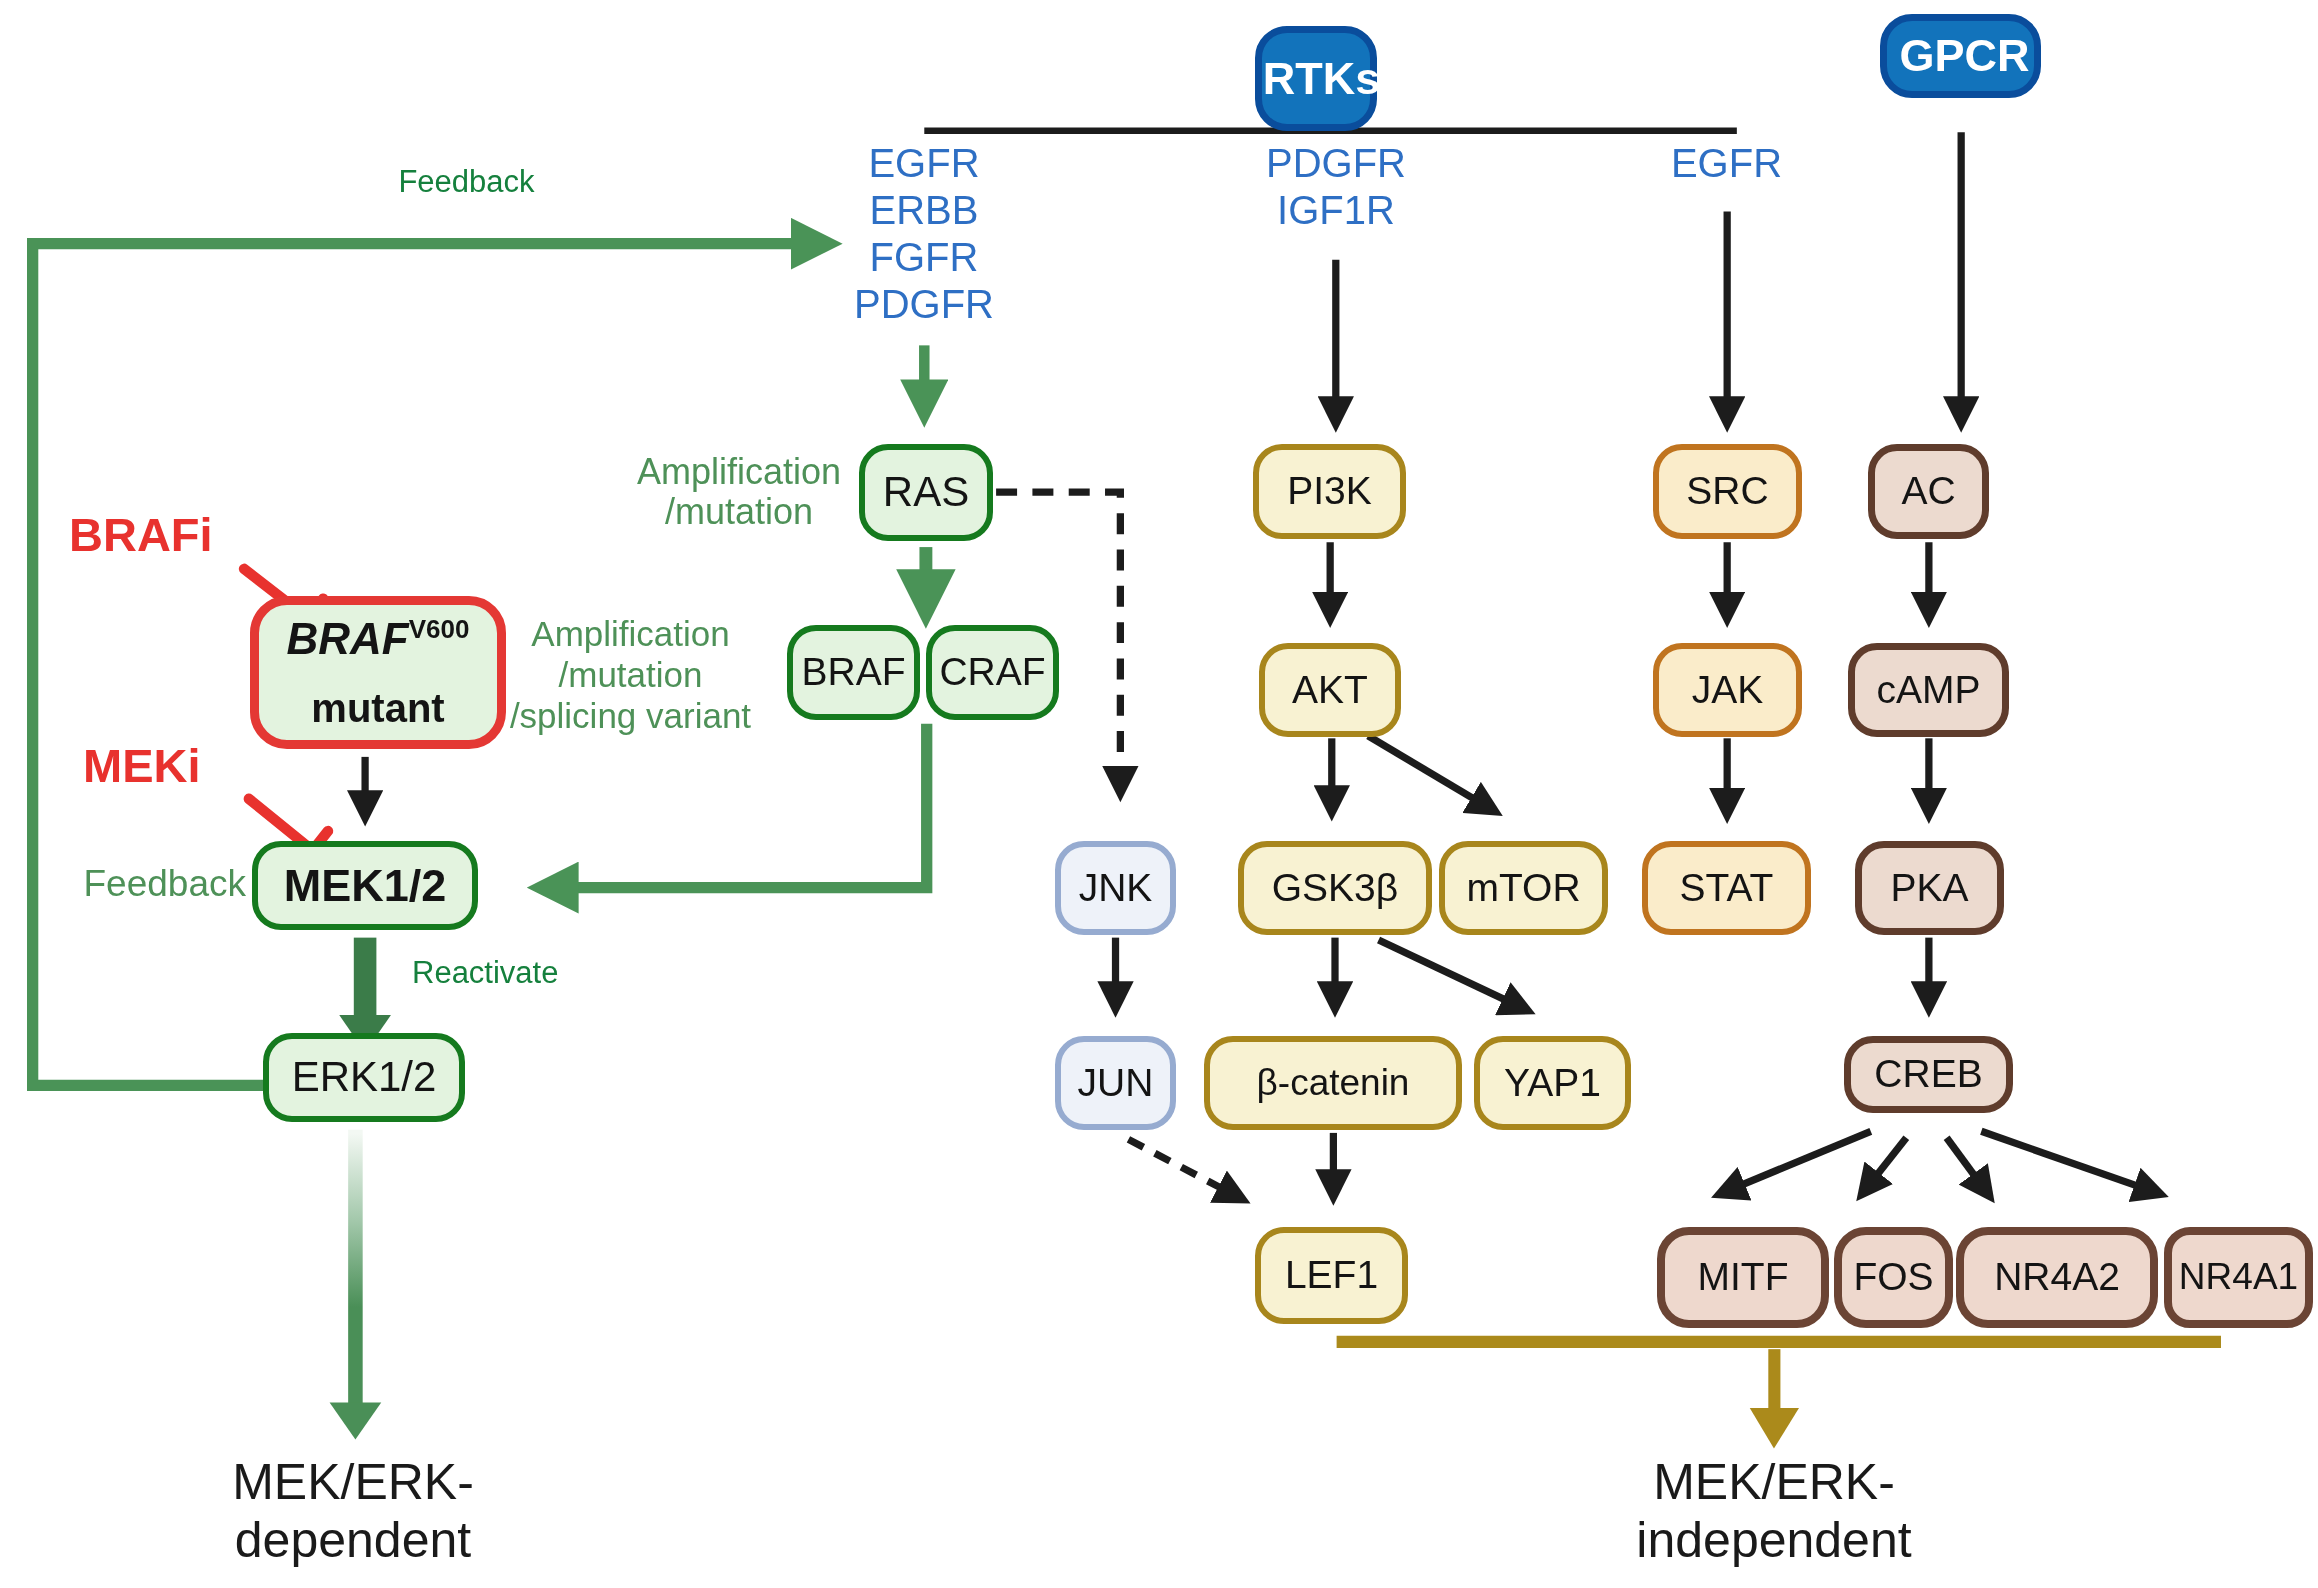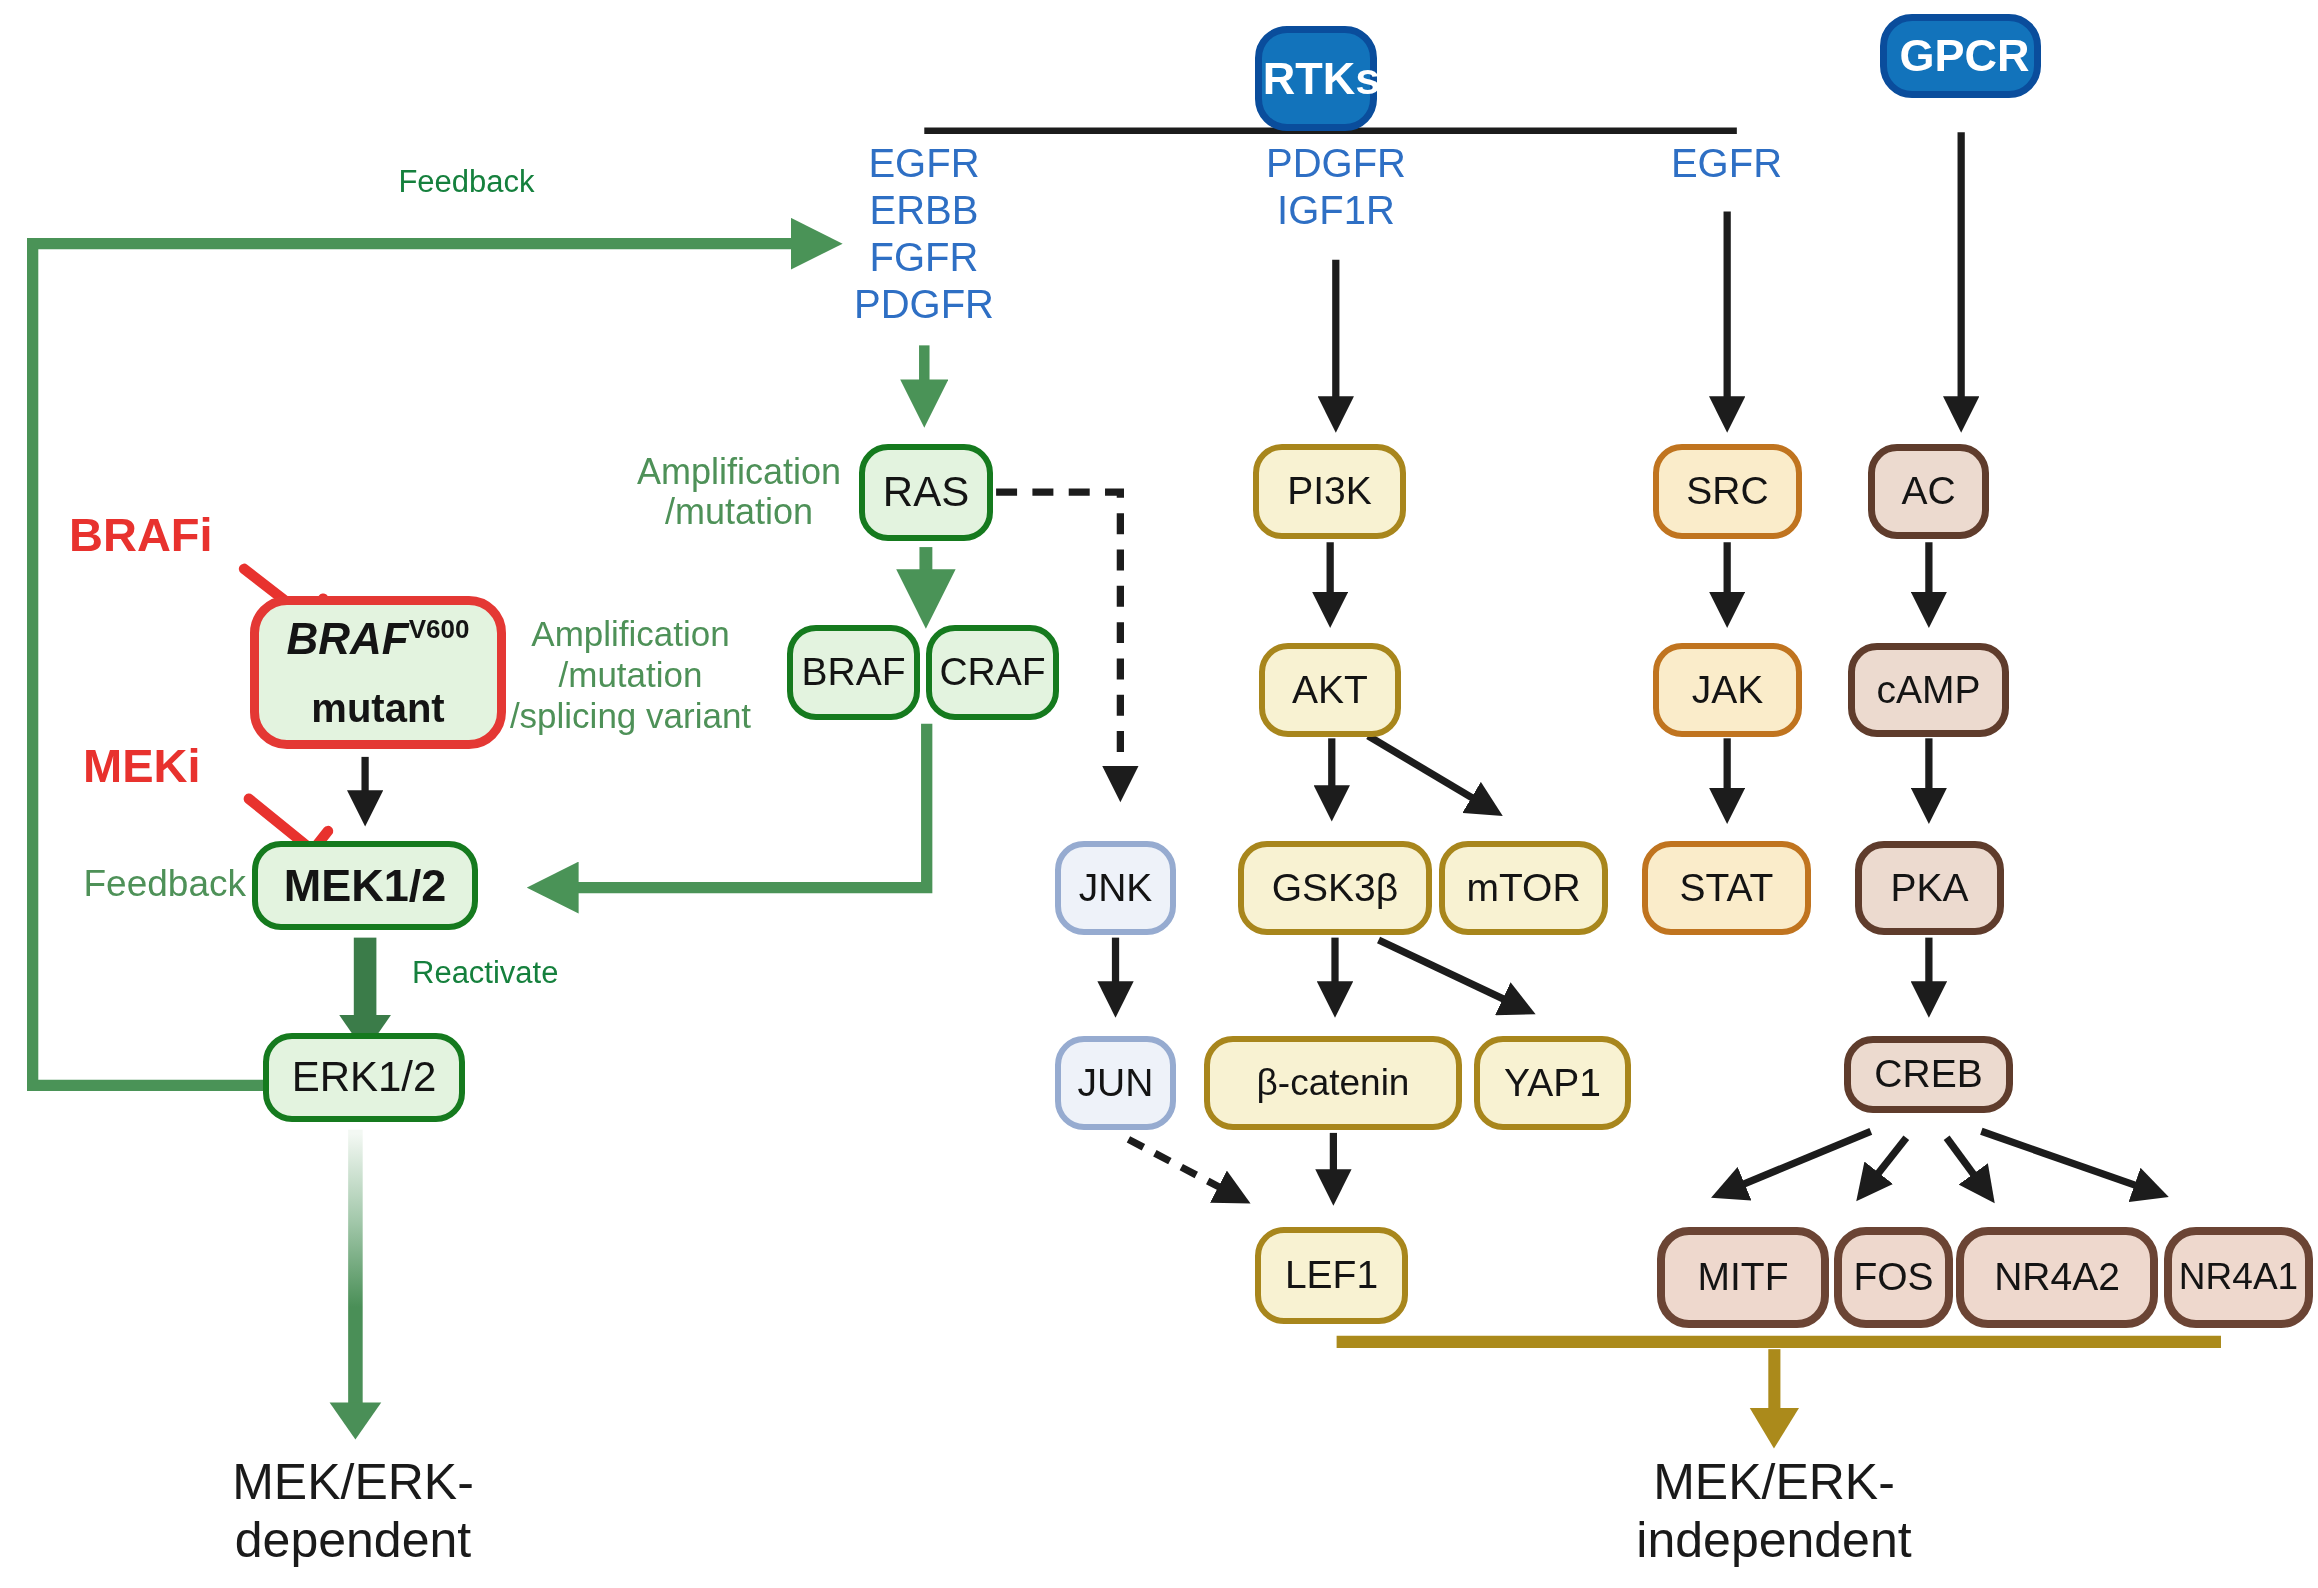--- a/index.html
+++ b/index.html
@@ -211,21 +211,21 @@
 
   <div class="node mitfrow" style="left:1657px;top:1227px;width:172px;height:101px;">
     <span>MITF</span>
   </div>
   <div class="node mitfrow" style="left:1834px;top:1227px;width:119px;height:101px;">
     <span>FOS</span>
   </div>
   <div class="node mitfrow" style="left:1956px;top:1227px;width:202px;height:101px;">
     <span>NR4A2</span>
   </div>
-  <div class="node mitfrow" style="left:2164px;top:1227px;width:149px;height:101px;font-size:37px;">
+  <div class="node mitfrow" style="left:2164px;top:1227px;width:149px;height:101px;font-size:37px;border-radius:26px;">
     <span>NR4A1</span>
   </div>
 
   <div class="lbl greenbig" style="left:269px;top:164px;width:395px;text-align:center;">Feedback</div>
 
   <div class="lbl greensm col" style="left:602px;top:452px;width:274px;">
     <span>Amplification</span>
     <span>/mutation</span>
   </div>
 

